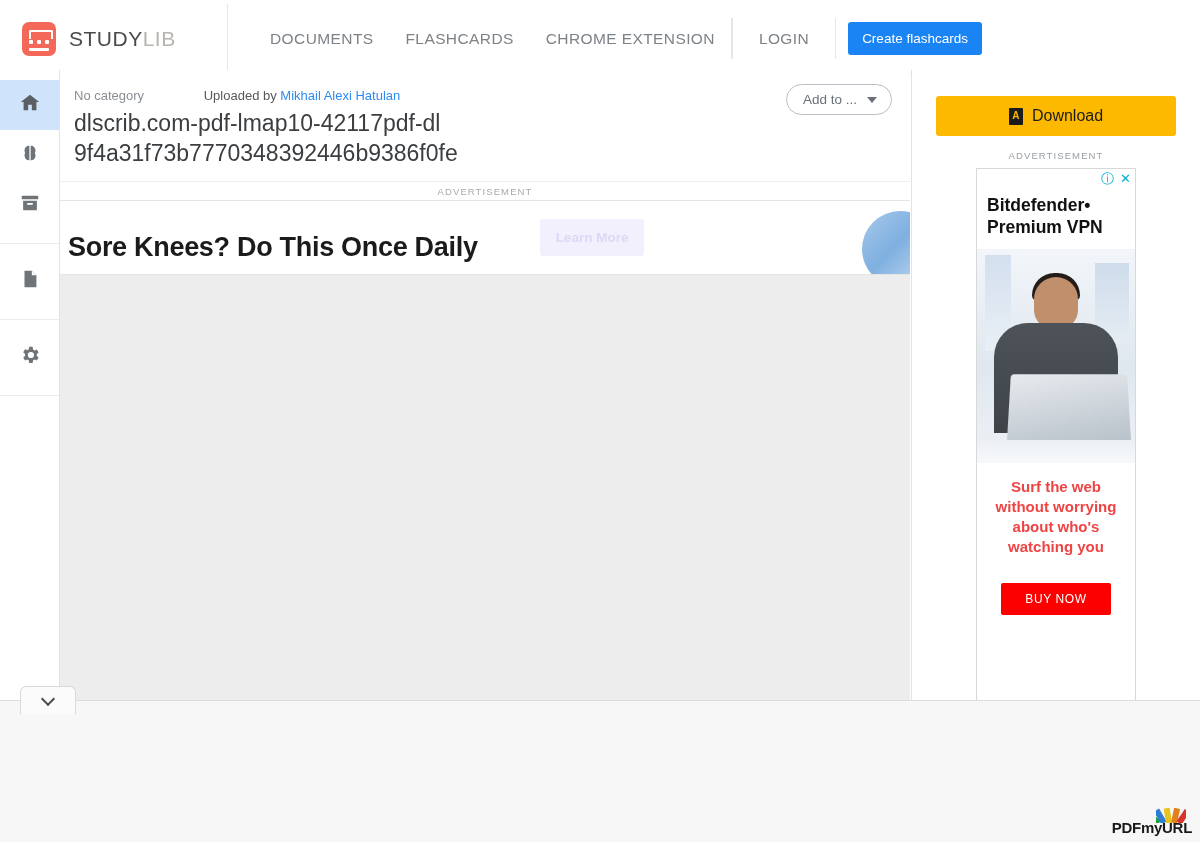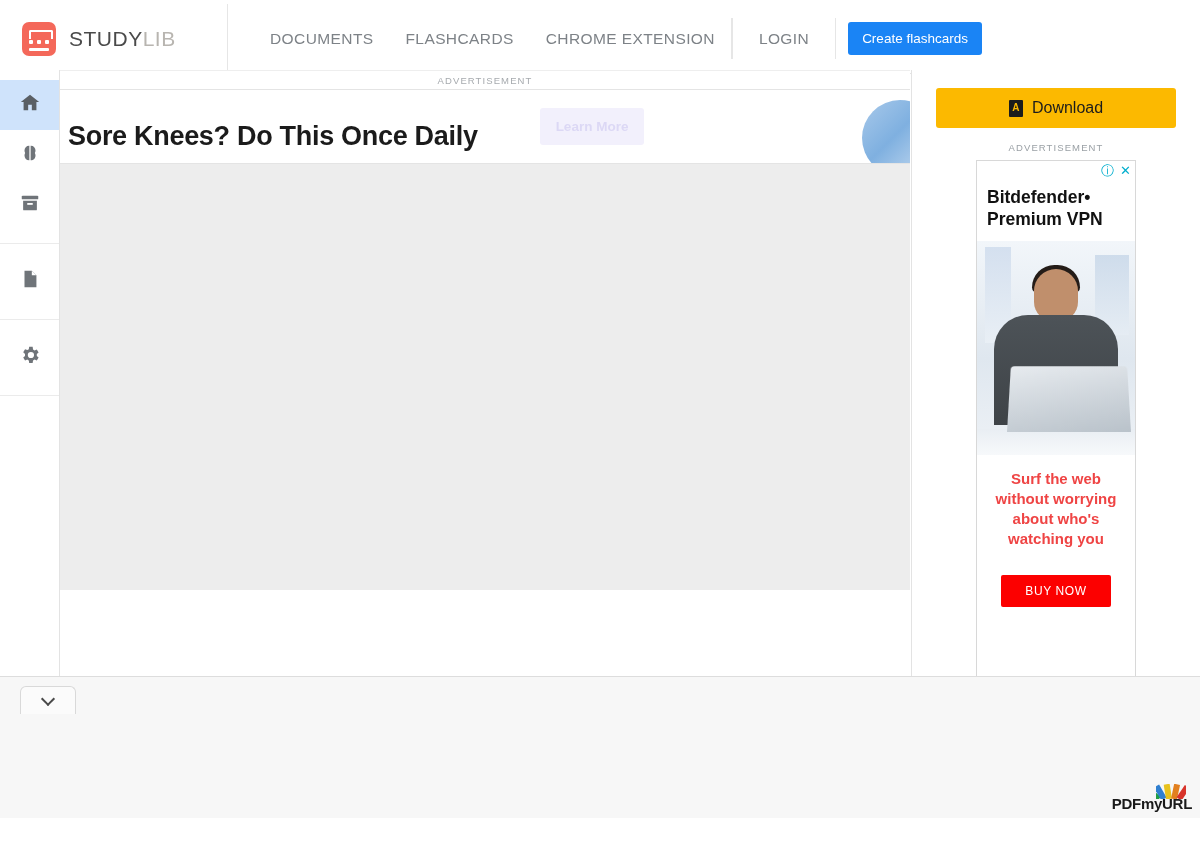--- a/index.html
+++ b/index.html
@@ -170,21 +170,21 @@
   }
   .doc-body { height: 426px; background: #ededed; }
 
   
   .right-panel {
     position: absolute; left: 911px; top: 70px;
     width: 289px; height: 636px; background: #fff;
     border-left: 1px solid #e3e3e3;
   }
   .btn-download {
-    display: block; margin: 18px auto 0; width: 240px; height: 40px;
+    display: block; margin: 26px auto 0; width: 240px; height: 40px;
     background: #fcb900; border: none; border-radius: 3px;
     color: #1c1c1c; font-size: 16px; cursor: pointer;
     display: flex; align-items: center; justify-content: center; gap: 9px;
     font-family: "Liberation Sans", sans-serif;
   }
   .pdf-ico {
     width: 14px; height: 17px; background: #1c1c1c; border-radius: 1px;
     position: relative; flex: none;
   }
   .pdf-ico::after {
@@ -253,21 +253,21 @@
   }
   .ad-buy {
     display: block; margin: 26px auto 0; width: 110px; height: 32px;
     background: #fc0000; border: none; border-radius: 2px;
     color: #fff; font-size: 12px; letter-spacing: .6px; cursor: pointer;
     font-family: "Liberation Sans", sans-serif;
   }
 
   
   .bottom-zone {
-    position: absolute; left: 0; top: 676px; width: 1200px; height: 142px;
+    position: absolute; left: 0; top: 700px; width: 1200px; height: 142px;
     background: #f7f7f7; border-top: 1px solid #dddddd;
   }
   .collapse-tab {
     position: absolute; left: 20px; top: 686px;
     width: 56px; height: 28px;
     background: #fbfbfb; border: 1px solid #d9d9d9; border-bottom: none;
     border-radius: 6px 6px 0 0;
     display: flex; align-items: center; justify-content: center;
     cursor: pointer; z-index: 5;
   }
@@ -373,20 +373,32 @@
       <span>
         <svg width="22" height="22" viewBox="0 0 24 24" fill="#6f7479">
           <path d="M19.4 13a7.8 7.8 0 0 0 0-2l2-1.6-2-3.4-2.4 1a7.6 7.6 0 0 0-1.7-1L14.9 3h-3.8l-.4 2.6c-.6.2-1.2.6-1.7 1l-2.4-1-2 3.4L6.6 11a7.8 7.8 0 0 0 0 2l-2 1.6 2 3.4 2.4-1c.5.4 1.1.8 1.7 1l.4 2.6h3.8l.4-2.6c.6-.2 1.2-.6 1.7-1l2.4 1 2-3.4-2-1.6zM13 15.4a3.4 3.4 0 1 1 0-6.8 3.4 3.4 0 0 1 0 6.8z"></path>
         </svg>
       </span>
     </div>
   </div>
 </div>
 
 <div class="doc-panel">
+  <div class="doc-head">
+    <div class="doc-meta">
+      <span>No category</span>
+      <span class="upl">Uploaded by</span>
+      <span class="author">Mikhail Alexi Hatulan</span>
+    </div>
+    <div class="doc-title">dlscrib.com-pdf-lmap10-42117pdf-dl 9f4a31f73b7770348392446b9386f0fe</div>
+    <button class="add-to">
+      <span>Add to ...</span>
+      <span class="caret-dn"></span>
+    </button>
+  </div>
 
   <div class="ad-label">ADVERTISEMENT</div>
 
   <div class="ad-banner">
     <div class="ad-banner-title">Sore Knees? Do This Once Daily</div>
     <button class="ad-learn">Learn More</button>
     <div class="ad-circle"></div>
   </div>
 
   <div class="doc-body"></div>

